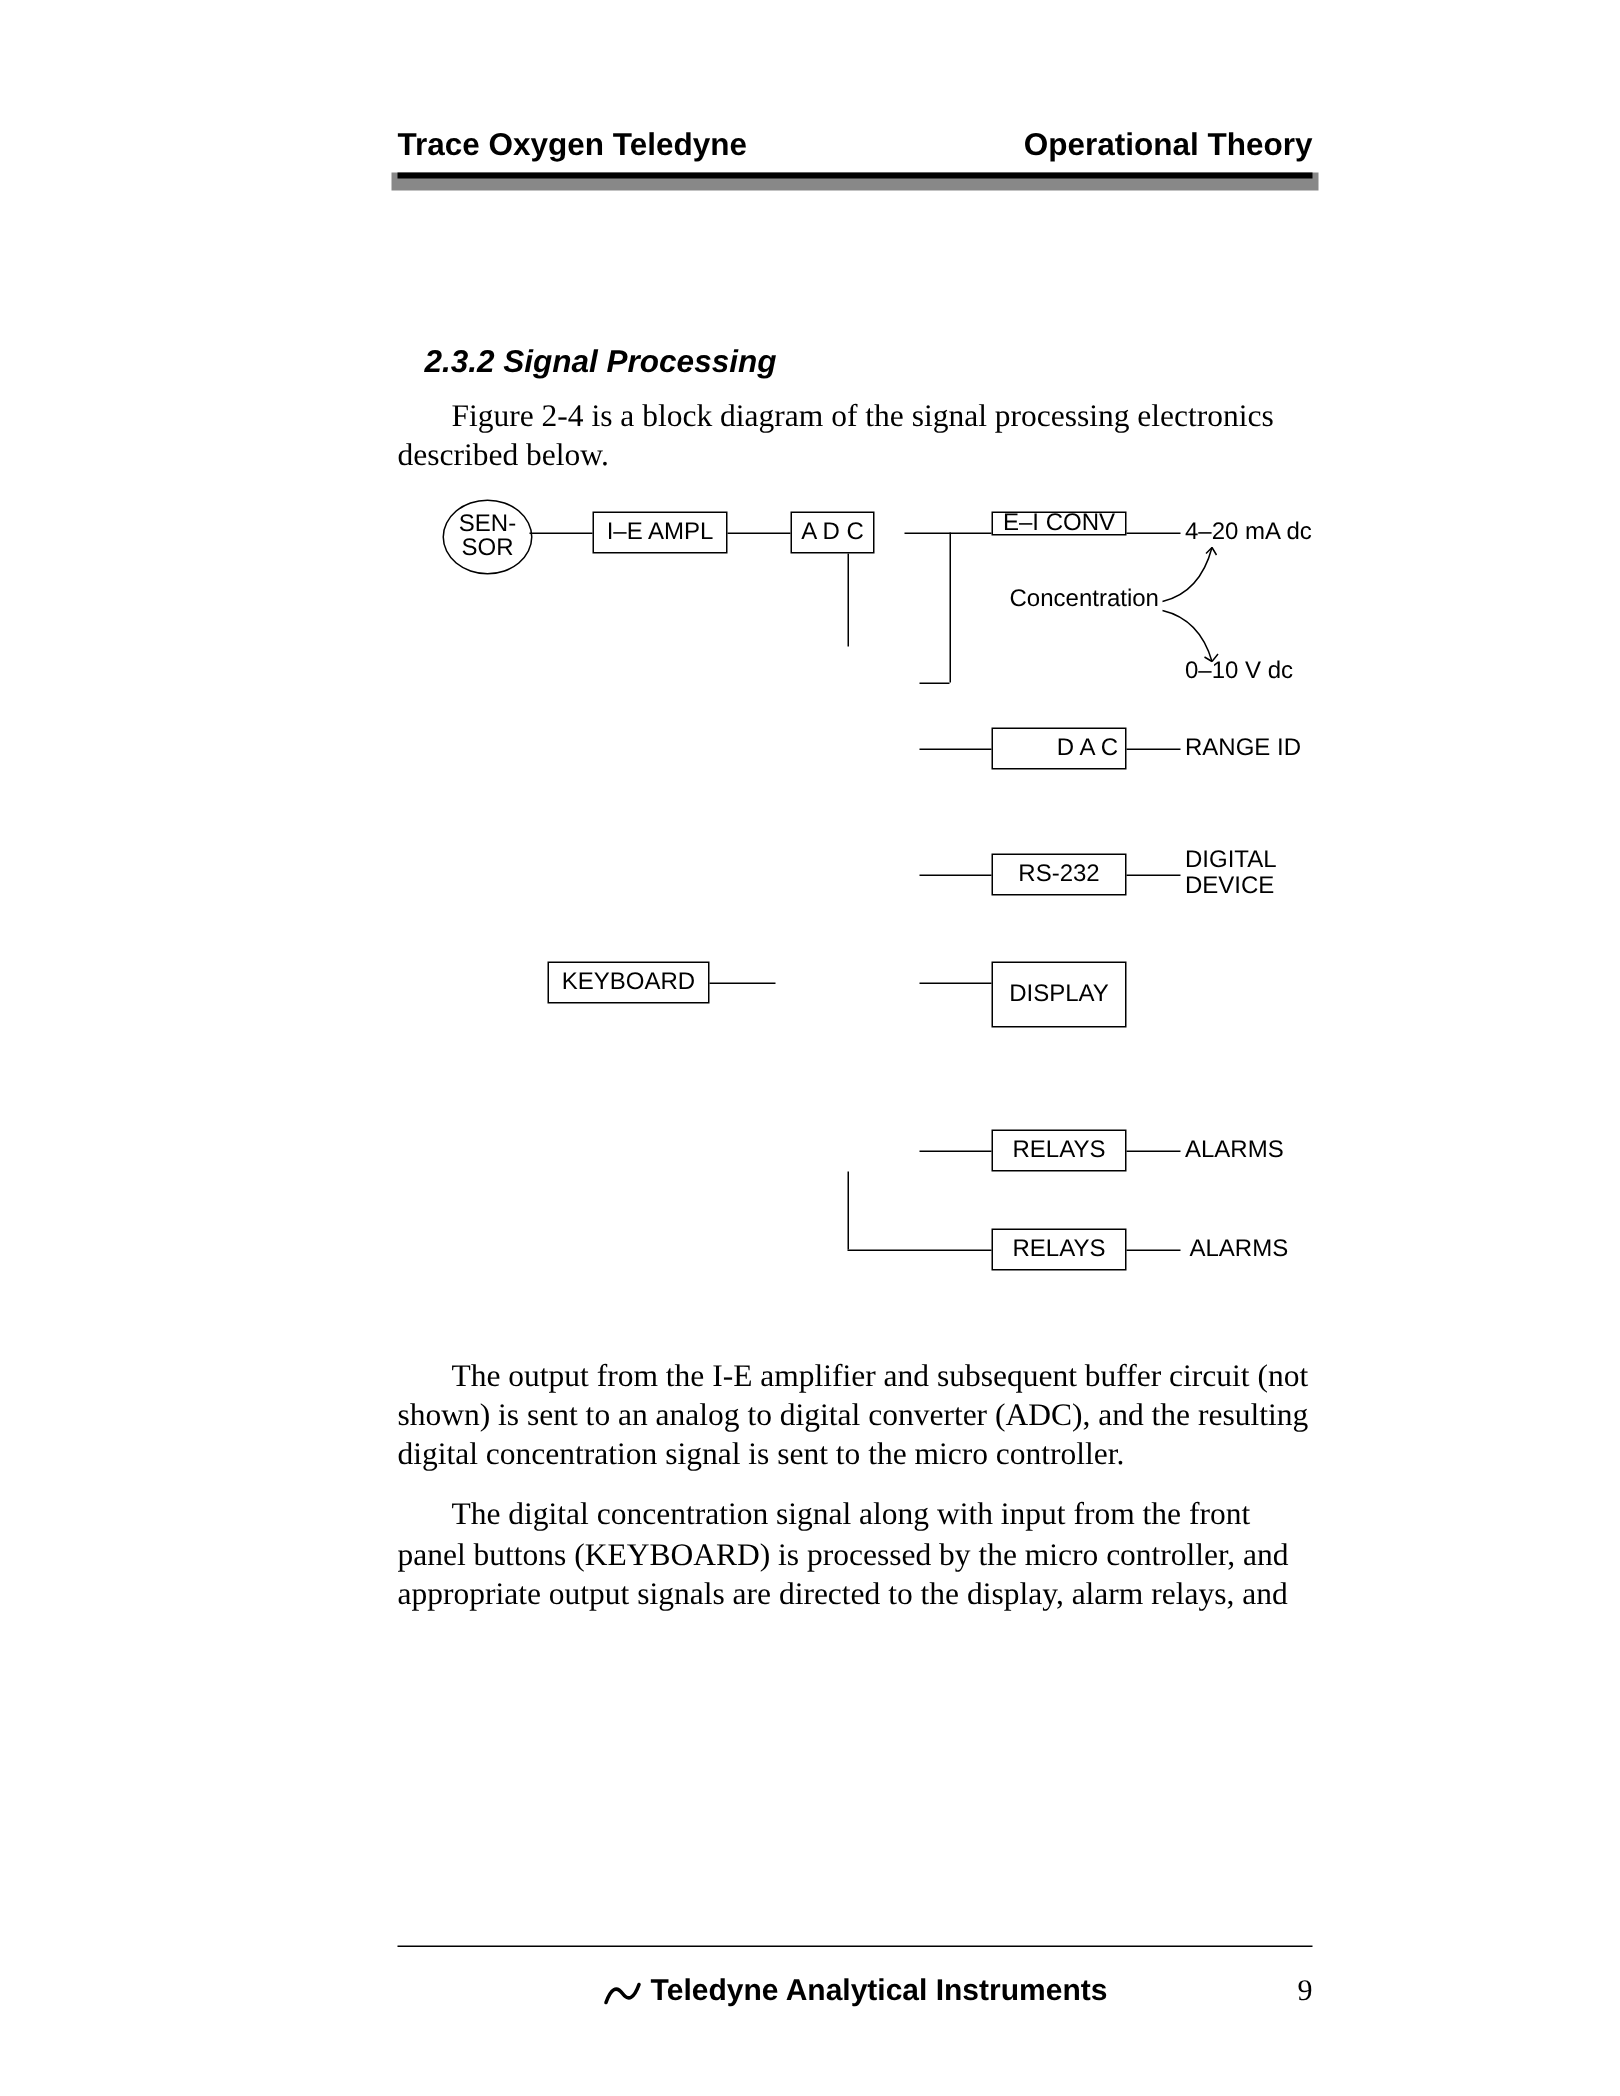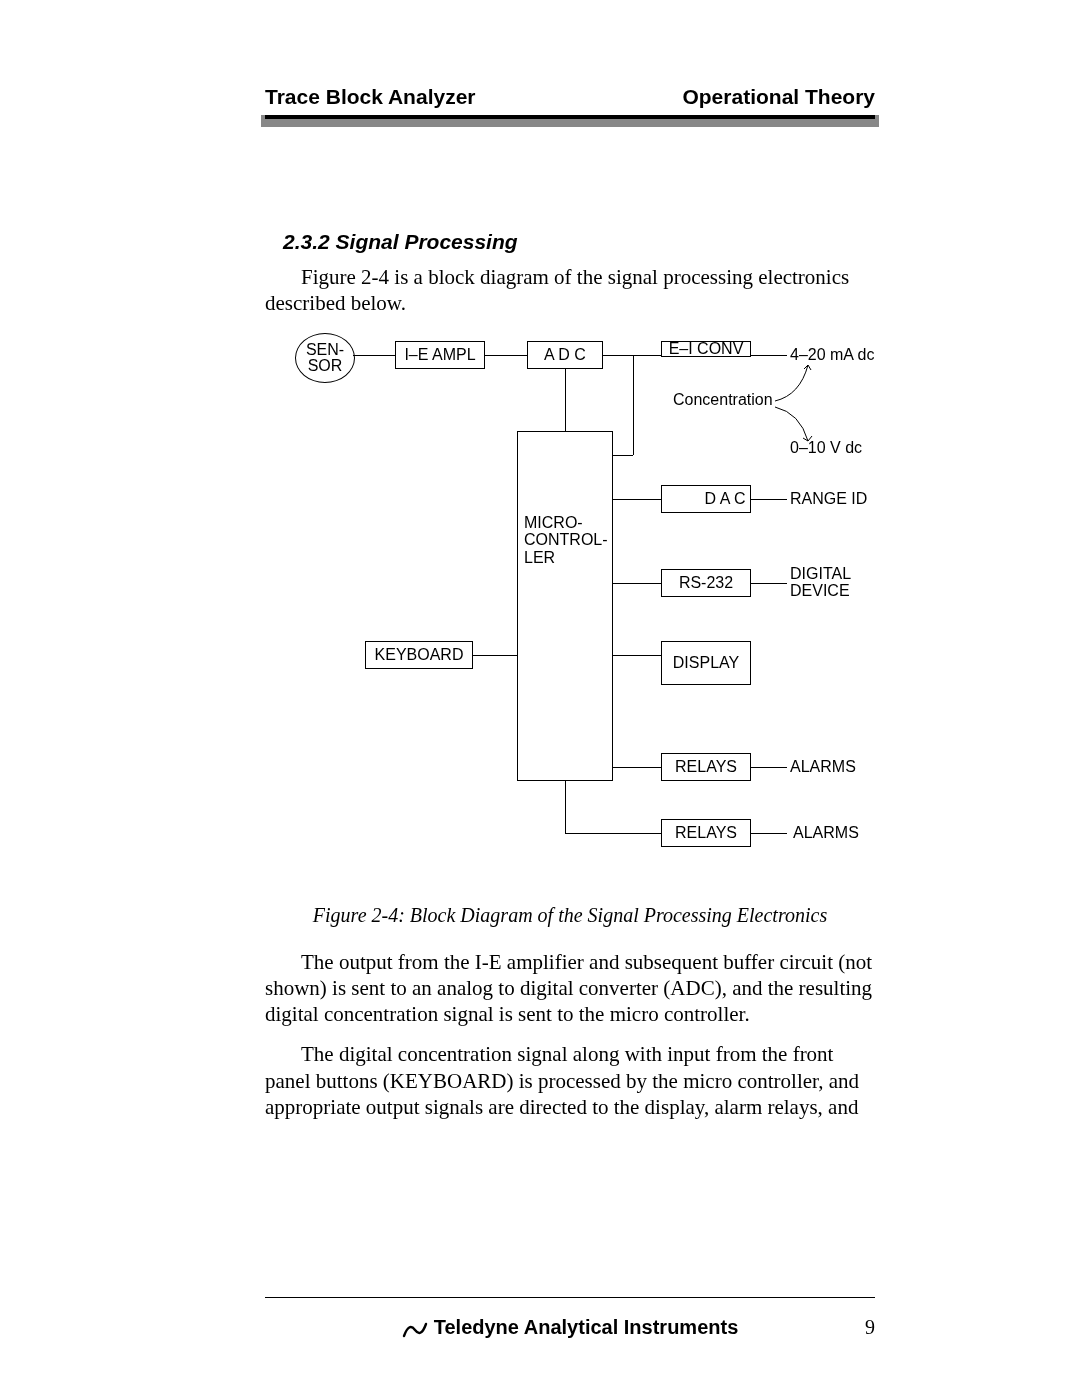--- a/index.html
+++ b/index.html
@@ -25,58 +25,55 @@
   .footer-pg{position:absolute;right:0;font-family:"Times New Roman",serif;font-weight:normal;font-size:20px;}
   .logo{display:inline-block;vertical-align:-4px;margin-right:6px;}
 </style>
 </head>
 <body>
 
 <div class="page">
 
   <div class="header">
     <div class="header-row">
-      <span>Trace Block Analyzer</span>
+      <span>Trace Oxygen Teledyne</span>
       <span>Operational Theory</span>
     </div>
     <div class="header-rule"></div>
   </div>
 
   <div class="content">
     <div class="section-heading">2.3.2 Signal Processing</div>
 
     <p class="body"><span class="indent"></span><span>Figure 2-4 is a block diagram of the signal processing electronics described below.</span></p>
 
     <div class="diagram">
 
       <div class="circle" style="left:30px;top:2px;width:58px;height:48px;line-height:1;white-space:pre">SEN-
 SOR</div>
       <div class="hline" style="left:88px;top:24px;width:42px;"></div>
       <div class="box" style="left:130px;top:10px;width:90px;height:28px;">I–E AMPL</div>
       <div class="hline" style="left:220px;top:24px;width:42px;"></div>
-      <div class="box" style="left:262px;top:10px;width:76px;height:28px;">A D C</div>
+      <div class="box" style="left:262px;top:10px;width:56px;height:28px;">A D C</div>
       <div class="hline" style="left:338px;top:24px;width:58px;"></div>
       <div class="box" style="left:396px;top:10px;width:90px;height:16px;">E–I CONV</div>
       <div class="hline" style="left:486px;top:24px;width:36px;"></div>
       <span class="label" style="left:525px;top:15px;">4–20 mA dc</span>
 
       <span class="label" style="left:408px;top:60px;">Concentration</span>
       <svg style="position:absolute;left:505px;top:28px;width:50px;height:90px;">
         <path d="M5 42 Q30 36 38 6" fill="none" stroke="#000" stroke-width="1"></path>
         <path d="M38 6 l-4 4 M38 6 l3 5" fill="none" stroke="#000" stroke-width="1"></path>
         <path d="M5 48 Q30 54 38 82" fill="none" stroke="#000" stroke-width="1"></path>
         <path d="M38 82 l-5 -3 M38 82 l4 -5" fill="none" stroke="#000" stroke-width="1"></path>
       </svg>
       <span class="label" style="left:525px;top:108px;">0–10 V dc</span>
 
       <div class="vline" style="left:300px;top:38px;height:62px;"></div>
 
-      <div class="box" style="left:252px;top:100px;width:96px;height:350px;justify-content:flex-start;align-items:flex-start;padding-top:82px;padding-left:6px;white-space:pre;text-align:left;line-height:1.1;">MICRO-
-CONTROL-
-LER</div>
 
       <div class="vline" style="left:368px;top:24px;height:100px;"></div>
       <div class="hline" style="left:348px;top:124px;width:20px;"></div>
 
       <div class="hline" style="left:348px;top:168px;width:48px;"></div>
       <div class="box" style="left:396px;top:154px;width:90px;height:28px;padding-left:42px;">D A C</div>
       <div class="hline" style="left:486px;top:168px;width:36px;"></div>
       <span class="label" style="left:525px;top:159px;">RANGE ID</span>
 
       <div class="hline" style="left:348px;top:252px;width:48px;"></div>
@@ -97,21 +94,20 @@
       <span class="label" style="left:525px;top:427px;">ALARMS</span>
 
       <div class="vline" style="left:300px;top:450px;height:52px;"></div>
       <div class="hline" style="left:300px;top:502px;width:96px;"></div>
       <div class="box" style="left:396px;top:488px;width:90px;height:28px;">RELAYS</div>
       <div class="hline" style="left:486px;top:502px;width:36px;"></div>
       <span class="label" style="left:528px;top:493px;">ALARMS</span>
 
     </div>
 
-    <p class="caption">Figure 2-4:  Block Diagram of the Signal Processing Electronics</p>
 
     <p class="body"><span class="indent"></span><span>The output from the I-E amplifier and subsequent buffer circuit (not shown) is sent to an analog to digital converter (ADC), and the resulting digital concentration signal is sent to the micro controller.</span></p>
     <p class="body"><span class="indent"></span><span>The digital concentration signal along with input from the front panel buttons (KEYBOARD) is processed by the micro controller, and appropriate output signals are directed to the display, alarm relays, and</span></p>
 
   </div>
 
   <div class="footer">
     <div class="footer-rule"></div>
     <div class="footer-row">
       <div class="footer-center">

